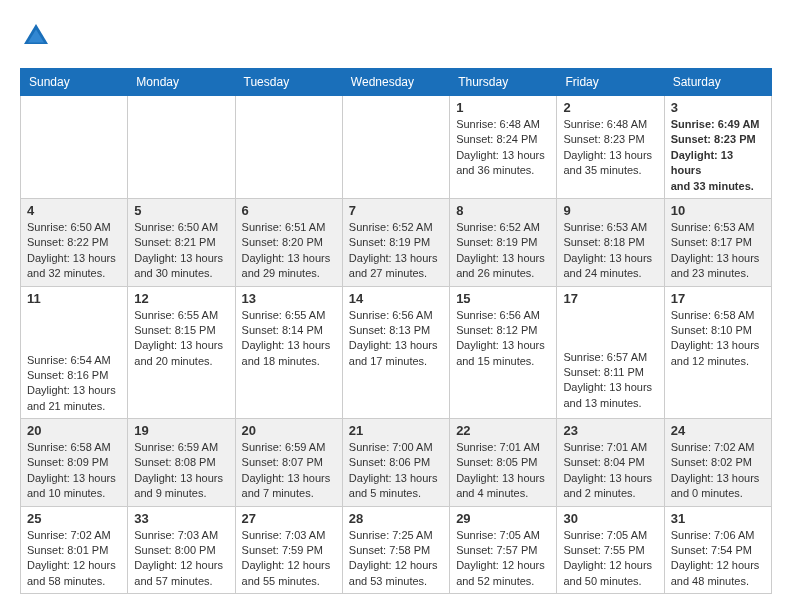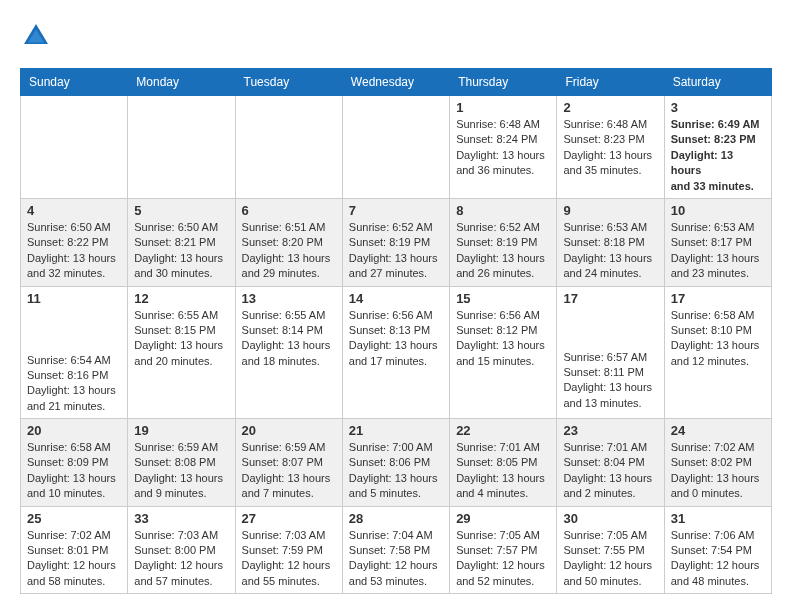--- a/index.html
+++ b/index.html
@@ -323,21 +323,21 @@
         </td>
         <td>
           <div class="day-number">27</div>
           <div class="day-info" style="white-space: pre-line;">Sunrise: 7:03 AM
 Sunset: 7:59 PM
 Daylight: 12 hours
 and 55 minutes.</div>
         </td>
         <td>
           <div class="day-number">28</div>
-          <div class="day-info" style="white-space: pre-line;">Sunrise: 7:04 AM
+          <div class="day-info" style="white-space: pre-line;">Sunrise: 7:25 AM
 Sunset: 7:58 PM
 Daylight: 12 hours
 and 53 minutes.</div>
         </td>
         <td>
           <div class="day-number">29</div>
           <div class="day-info" style="white-space: pre-line;">Sunrise: 7:05 AM
 Sunset: 7:57 PM
 Daylight: 12 hours
 and 52 minutes.</div>

